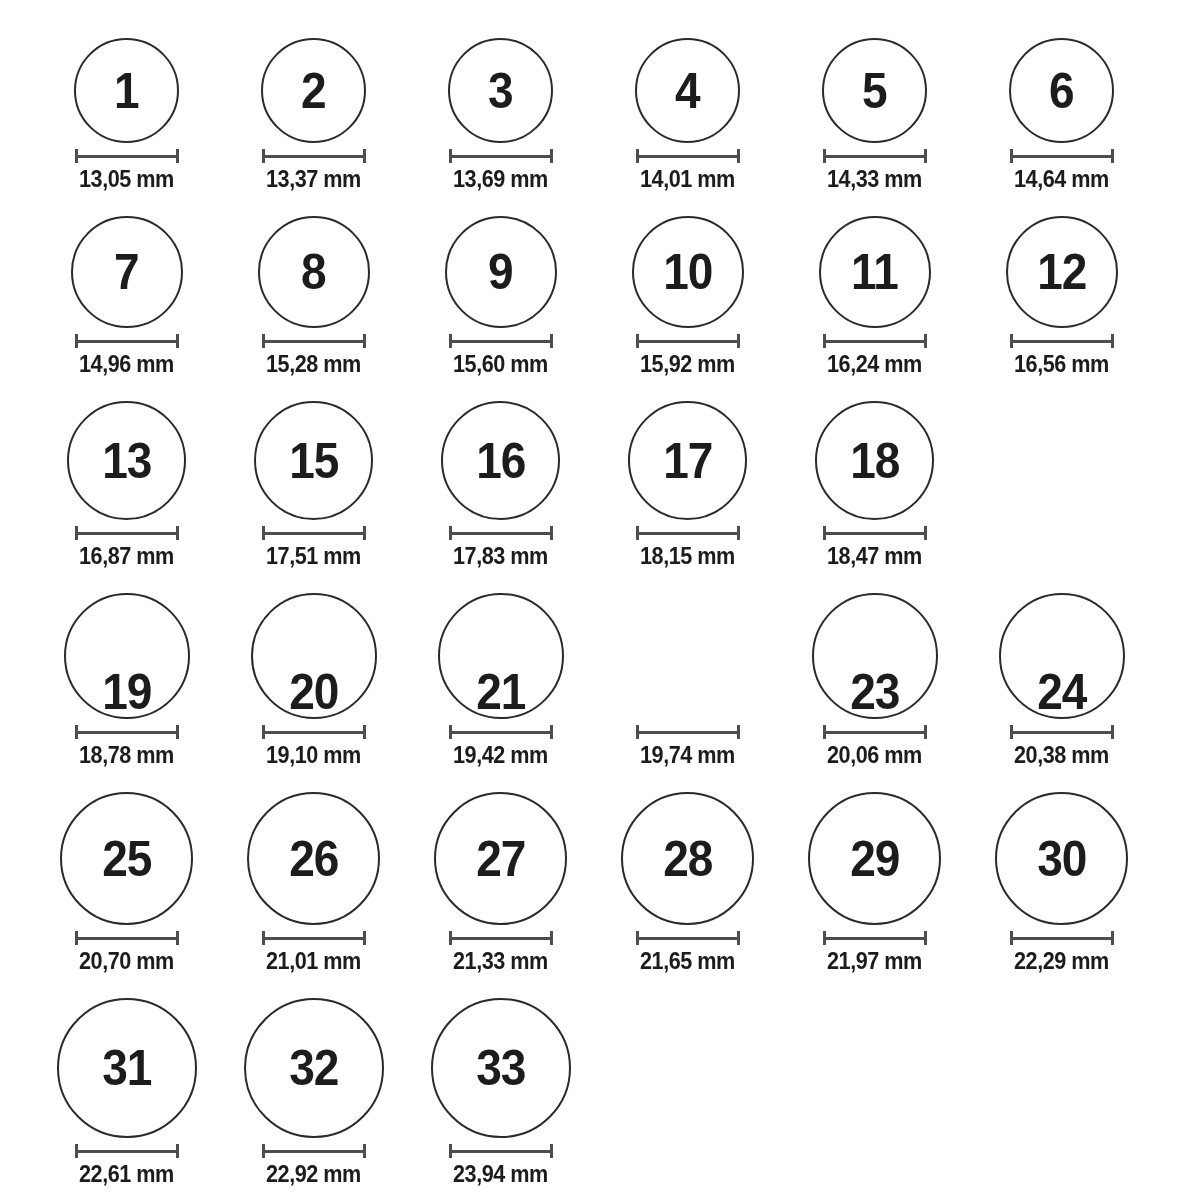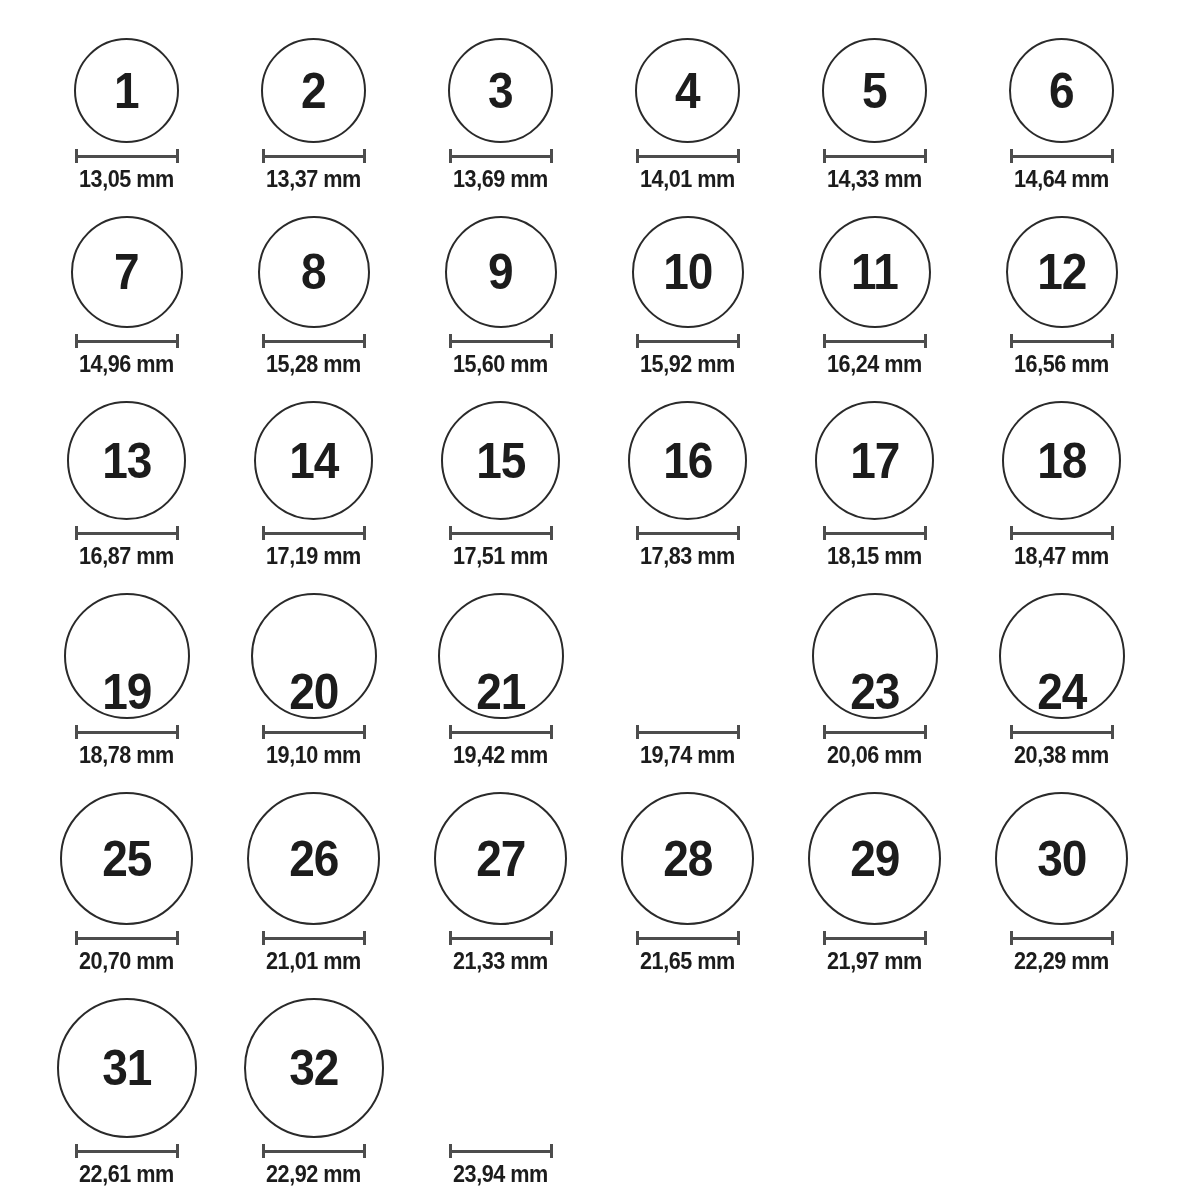--- a/index.html
+++ b/index.html
@@ -177,27 +177,20 @@
   <div class="row r3">
     <div class="cell">
       <div class="circle">
           <span class="num">13</span>
         </div>
       <div class="dim-line"></div>
       <div class="dim-label">16,87 mm</div>
     </div>
     <div class="cell">
       <div class="circle">
-          <span class="num">14</span>
-        </div>
-      <div class="dim-line"></div>
-      <div class="dim-label">17,19 mm</div>
-    </div>
-    <div class="cell">
-      <div class="circle">
           <span class="num">15</span>
         </div>
       <div class="dim-line"></div>
       <div class="dim-label">17,51 mm</div>
     </div>
     <div class="cell">
       <div class="circle">
           <span class="num">16</span>
         </div>
       <div class="dim-line"></div>
@@ -315,18 +308,21 @@
       <div class="dim-label">22,61 mm</div>
     </div>
     <div class="cell">
       <div class="circle">
           <span class="num">32</span>
         </div>
       <div class="dim-line"></div>
       <div class="dim-label">22,92 mm</div>
     </div>
     <div class="cell">
+      <div class="circle">
+          <span class="num">33</span>
+        </div>
       <div class="dim-line"></div>
       <div class="dim-label">23,94 mm</div>
     </div>
   </div>
 
 </div>
 
 </body></html>

